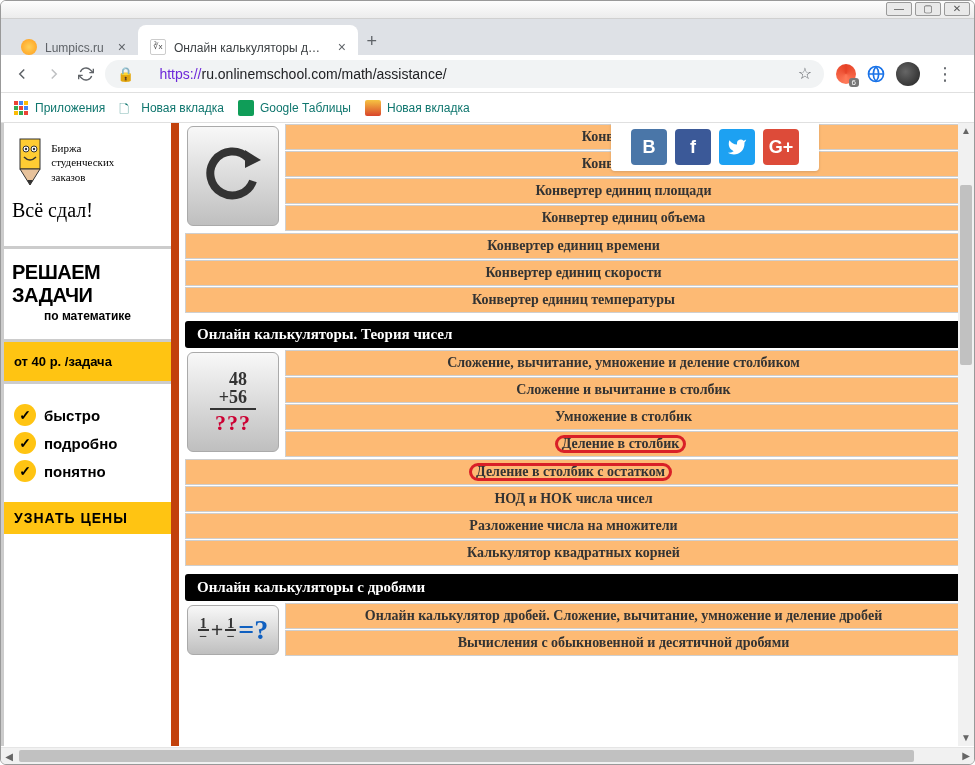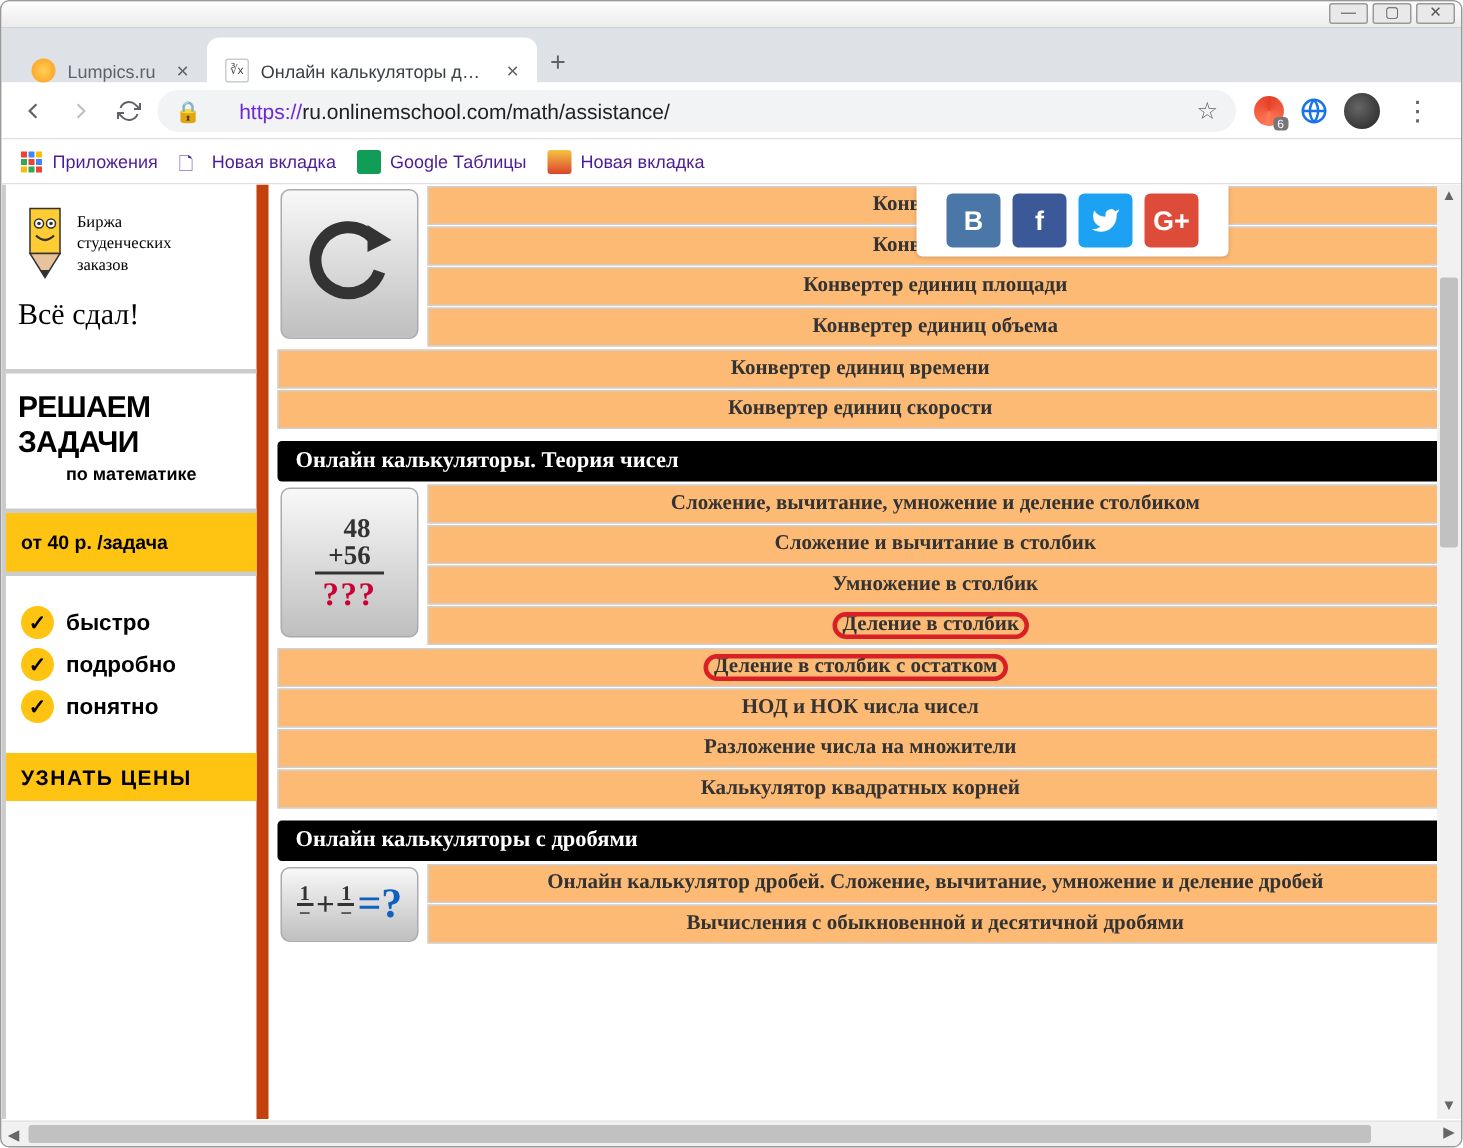--- a/index.html
+++ b/index.html
@@ -25,21 +25,21 @@
 .omnibox { flex: 1; height: 28px; background: #f1f3f4; border-radius: 14px; display: flex; align-items: center; padding: 0 12px; gap: 8px; color: #202124; font-size: 14px; }
 .omnibox .proto { color: #6d28d9; margin-left: 17px; }
 .star { color: #5f6368; font-size: 16px; }
 .ext-icons { display: flex; gap: 10px; align-items: center; padding: 0 6px; }
 .ext-icon { width: 20px; height: 20px; position: relative; }
 .badge { position: absolute; bottom: -3px; right: -3px; background: #777; color: #fff; font-size: 8px; padding: 0 3px; border-radius: 3px; }
 .avatar { width: 24px; height: 24px; border-radius: 50%; background: radial-gradient(circle at 40% 40%, #666, #222); }
 .menu-dots { font-size: 18px; color: #5f6368; padding: 0 6px; }
 
 
-.bookmarks { height: 30px; background: #fff; border-bottom: 1px solid #e0e0e0; display: flex; align-items: center; gap: 14px; padding: 0 12px; font-size: 12px; color: #4c1d95; }
+.bookmarks { height: 30px; background: #fff; border-bottom: 1px solid #e0e0e0; display: flex; align-items: center; gap: 14px; padding: 0 12px; font-size: 12px; color: #0f766e; }
 .bm { display: flex; align-items: center; gap: 6px; }
 .bm-ic { width: 16px; height: 16px; display: inline-block; }
 
 
 .viewport { position: absolute; top: 122px; left: 0; right: 0; bottom: 18px; background: #fff; display: flex; overflow: hidden; }
 .sidebar-ad { width: 178px; flex-shrink: 0; border-right: 8px solid #c2410c; border-left: 3px solid #ccc; background: #fff; display: flex; flex-direction: column; }
 .ad1 { padding: 10px 8px 24px 8px; border-bottom: 3px solid #ccc; font-family: 'Comic Sans MS', cursive; font-size: 13px; position: relative; }
 .pencil { width: 36px; height: 56px; display: inline-block; vertical-align: top; }
 .ad1-txt { display: inline-block; vertical-align: top; font-size: 11px; line-height: 1.3; margin-top: 8px; }
 .ad1-slogan { font-family: 'Comic Sans MS', cursive; font-size: 20px; margin-top: 10px; }
@@ -238,20 +238,21 @@
               <polygon points="42,4 58,14 42,22" fill="#333"></polygon>
             </svg>
         </div>
         <div class="item-row">Конвертер ед</div>
         <div class="item-row">Конвертер ед</div>
         <div class="item-row">Конвертер единиц площади</div>
         <div class="item-row">Конвертер единиц объема</div>
         <div style="clear:both"></div>
         <div class="item-row">Конвертер единиц времени</div>
         <div class="item-row">Конвертер единиц скорости</div>
+        <div class="item-row">Конвертер единиц температуры</div>
       </div>
 
       <div class="section-hdr">Онлайн калькуляторы. Теория чисел</div>
       <div>
         <div class="cat-icon">
           <div class="add-ic">
             <div class="a1" style="padding-left:10px">48</div>
             <div class="a1">+56</div>
             <div class="line"></div>
             <div class="q">???</div>

